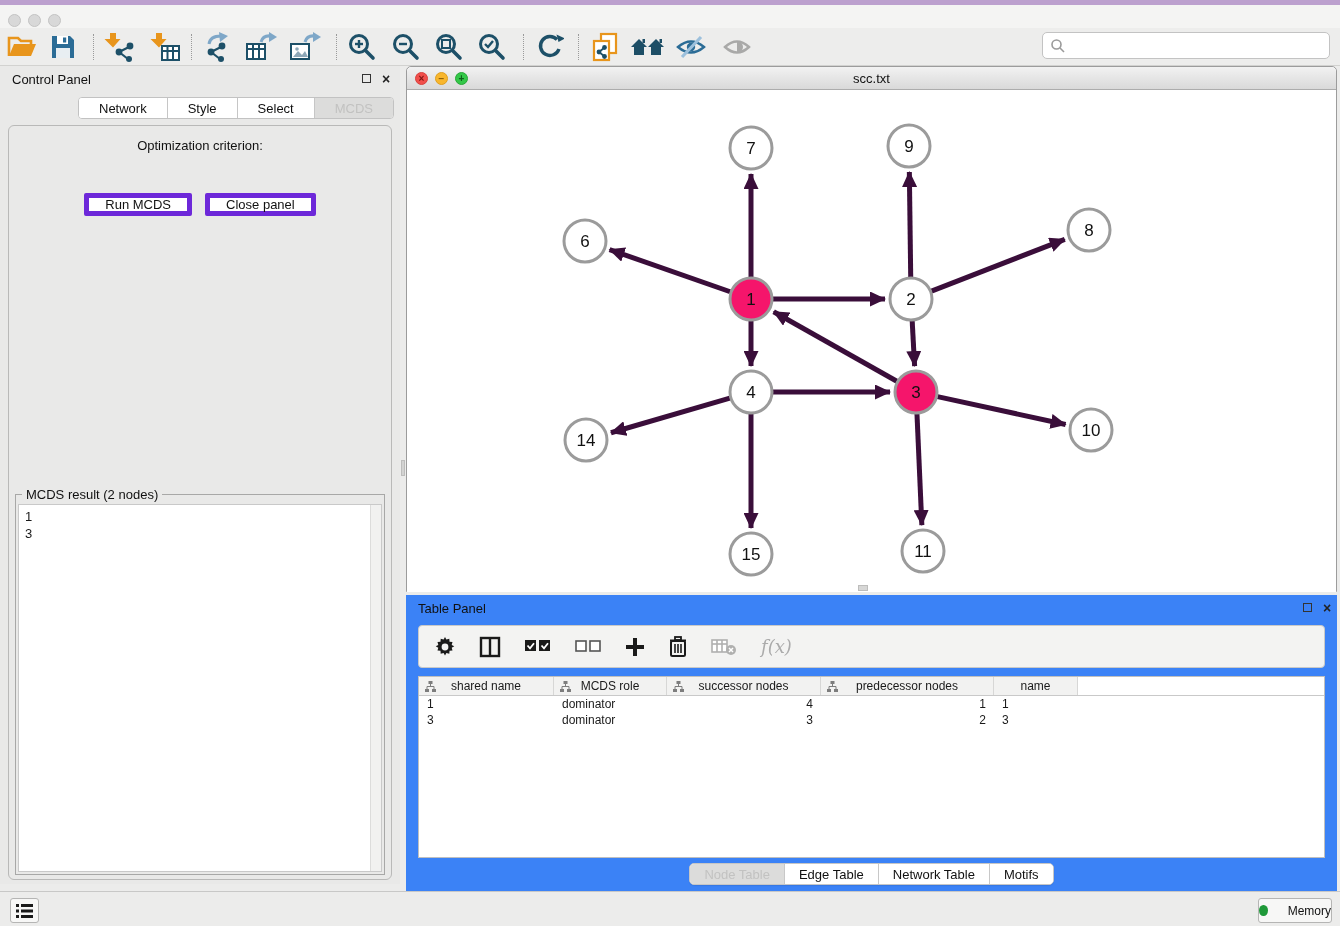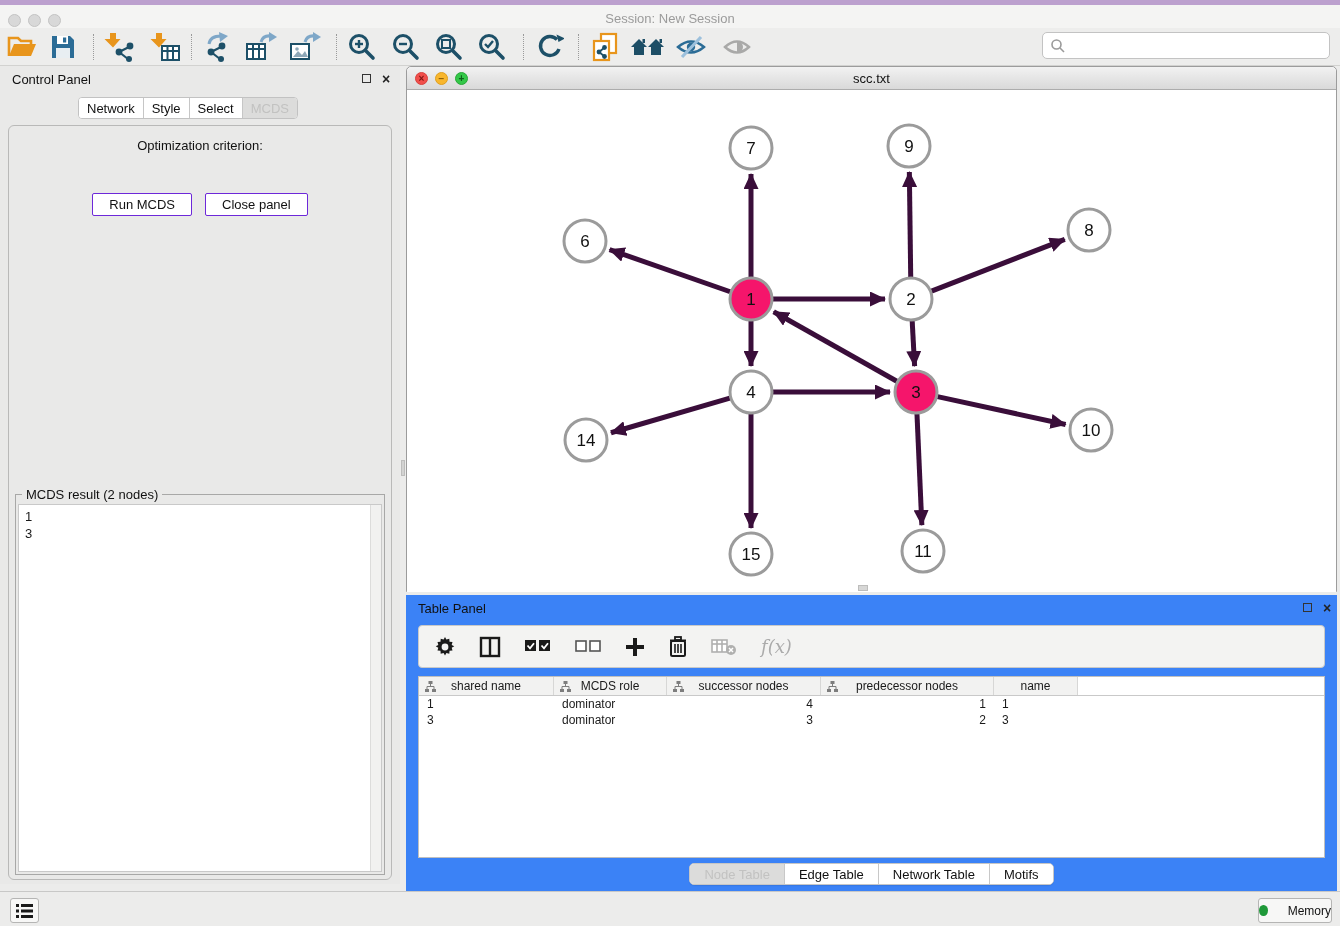--- a/index.html
+++ b/index.html
@@ -20,30 +20,30 @@
 
   
   .control-panel { position:absolute; left:0; top:66px; width:400px; height:818px; background:#E9E9E8; }
   .panel-header { position:absolute; left:0; top:0; width:100%; height:26px; }
   .panel-title { position:absolute; left:12px; top:6px; font-size:13px; color:#111; }
   .panel-btn { position:absolute; top:5px; width:16px; height:16px; font-size:12px; line-height:16px; text-align:center; color:#222; }
   .float-glyph { display:inline-block; width:9px; height:9px; border:1.5px solid #333; }
   .x-glyph { font-size:14px; font-weight:bold; color:#222; }
 
   .ctab-row { position:absolute; top:31px; left:78px; height:22px; display:flex; border:1px solid #C2C2C2; border-radius:4px; overflow:hidden; background:#fff; }
-  .ctab { height:100%; display:flex; align-items:center; justify-content:center; font-size:13px; padding:0 8px; border-right:1px solid #C6C6C6; background:#fff; color:#111; }
+  .ctab { height:100%; display:flex; align-items:center; justify-content:center; font-size:13px; padding:0 20px; border-right:1px solid #C6C6C6; background:#fff; color:#111; }
   .ctab:last-child { border-right:none; }
   .ctab.active { background:#DCDCDB; color:#C2C2C1; }
 
   .cp-content { position:absolute; left:8px; top:59px; width:384px; height:755px; border:1px solid #B9B9B8; border-radius:6px; background:#E9E9E8;padding-left:20px; }
   .opt-label { position:absolute; top:12px; left:0; right:0; text-align:center; font-size:13px; color:#111; }
   .dropdown { position:absolute; left:36px; top:35px; width:310px; height:23px; background:#fff; border:1px solid #ABABAB; border-radius:5px; display:flex; align-items:center; padding:0 22px 0 10px; font-size:13px; }
   .dd-chev { position:absolute; right:7px; top:4px; }
   .btn-row { position:absolute; top:67px; left:0; right:0; display:flex; justify-content:center; gap:13px; }
-  .push-btn { height:23px; background:#fff; border:1px solid #6d28d9; border-radius:2px; font-size:13px; padding:0 16px; display:flex; align-items:center; color:#111; }
+  .push-btn { height:23px; background:#fff; border:5px solid #6d28d9; border-radius:2px; font-size:13px; padding:0 16px; display:flex; align-items:center; color:#111; }
 
   .result-group { position:absolute; left:6px; top:368px; width:370px; height:381px; border:1px solid #A8A8A7; }
   .result-label { position:absolute; left:6px; top:-8px; background:#E9E9E8; padding:0 4px; font-size:13px; color:#111; }
   .result-area { position:absolute; left:2px; top:9px; right:2px; bottom:2px; background:#fff; border:1px solid #C9C9C9; font-size:13px; line-height:17px; padding:3px 6px; }
   .result-scroll { position:absolute; top:0; right:0; bottom:0; width:11px; background:#F1F1F0; border-left:1px solid #DCDCDB; }
 
   
   .net-window { position:absolute; left:406px; top:66px; width:931px; height:526px; background:#fff; border:1px solid #9C9C9C; border-radius:5px 5px 0 0; }
   .net-titlebar { position:absolute; left:0; top:0; width:100%; height:23px; background:linear-gradient(#F2F2F2,#D9D9D9); border-bottom:1px solid #ACACAC; border-radius:5px 5px 0 0; }
   .tl { position:absolute; top:4.5px; width:13px; height:13px; border-radius:50%; font-size:10px; font-weight:bold; text-align:center; line-height:12px; }
@@ -82,21 +82,20 @@
   .v-splitter-handle { position:absolute; left:401px; top:460px; width:4px; height:16px; background:#D3D3D2; border:1px solid #BDBDBC; }
 </style>
 </head>
 <body>
 
 <div class="purple-strip"></div>
 <div class="titlebar">
   <span class="traffic-gray" style="left:8px"></span>
   <span class="traffic-gray" style="left:28px"></span>
   <span class="traffic-gray" style="left:48px"></span>
-  <div class="win-title">Session: New Session</div>
 </div>
 
 <div class="toolbar">
   <div class="tb-icon" style="left:2px">
     <svg width="30" height="26" viewBox="0 0 30 26">
         <path d="M2 22 V4 h9 l3 3 h10 v4" fill="none" stroke="#E8951C" stroke-width="2.6"></path>
         <path d="M2 22 L7 10 h22 l-5 12 z" fill="#E8951C"></path>
       </svg>
   </div>
   <div class="tb-icon" style="left:43px">

